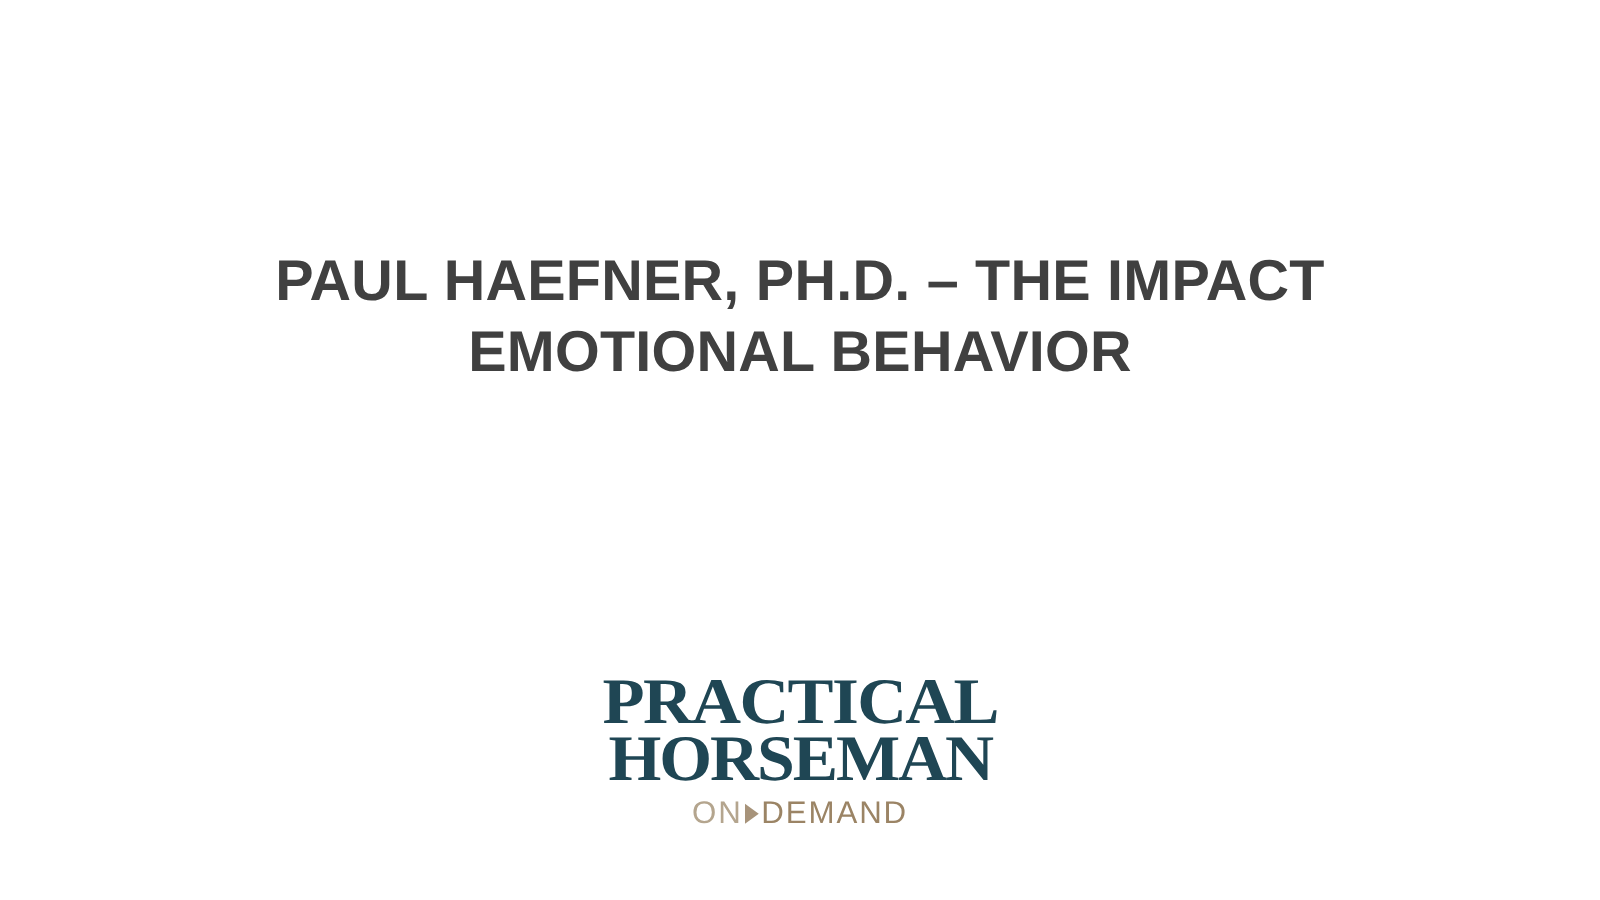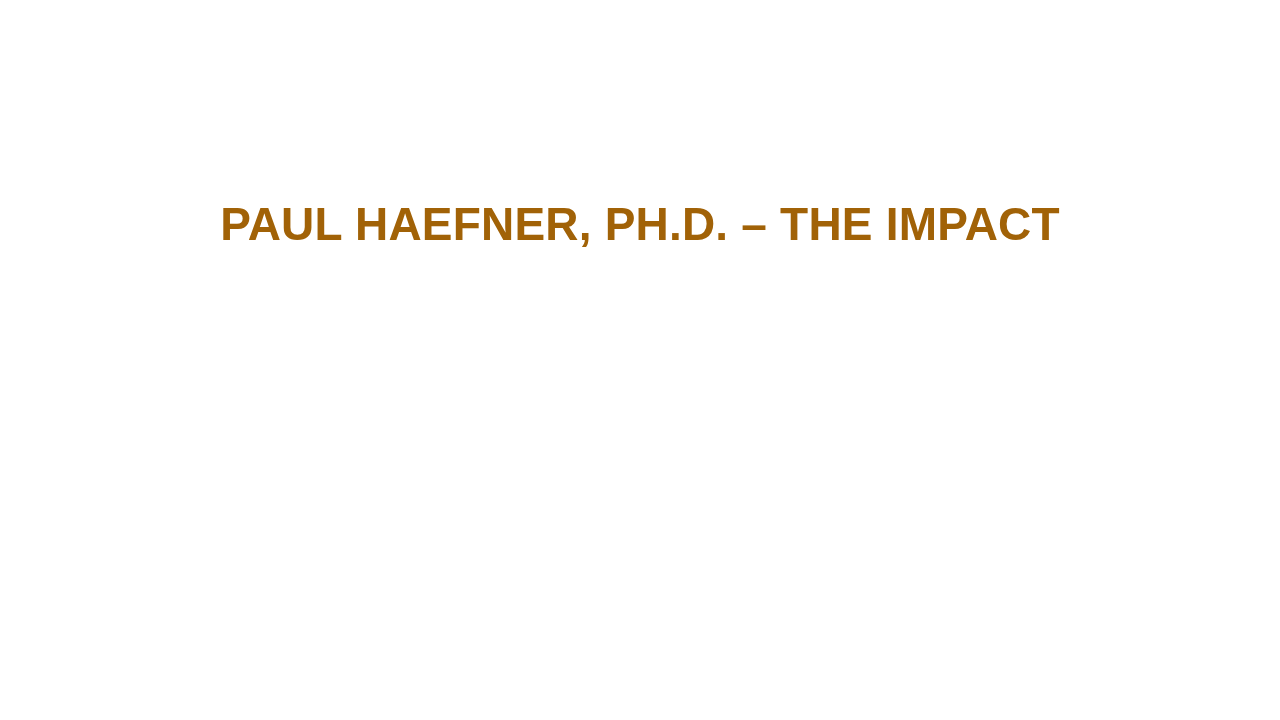--- a/index.html
+++ b/index.html
@@ -30,21 +30,21 @@
     text-align: center;
   }
 
   .title-line {
     display: block;
     font-family: "Liberation Sans", sans-serif;
     font-weight: 700;
     font-size: 46px;
     line-height: 57px;
     letter-spacing: 0.2px;
-    color: #a16207;
+    color: #404040;
     text-transform: uppercase;
     white-space: nowrap;
   }
 
   
   .part-label {
     position: absolute;
     left: 0;
     top: 383px;
     width: 1280px;
@@ -129,17 +129,29 @@
     flex: 0 0 auto;
   }
 </style>
 </head>
 <body>
 
 <div class="slide">
 
   <div class="title-block">
     <span class="title-line">PAUL HAEFNER, PH.D. – THE IMPACT</span>
+    <span class="title-line">EMOTIONAL BEHAVIOR</span>
   </div>
 
 
+  <div class="logo">
+    <div class="logo-inner">
+      <span class="logo-word logo-word-1">PRACTICAL</span>
+      <span class="logo-word logo-word-2">HORSEMAN</span>
+      <div class="logo-ondemand">
+        <span class="od-on">ON</span>
+        <span class="od-play"></span>
+        <span class="od-demand">DEMAND</span>
+      </div>
+    </div>
+  </div>
 
 </div>
 
 </body></html>

